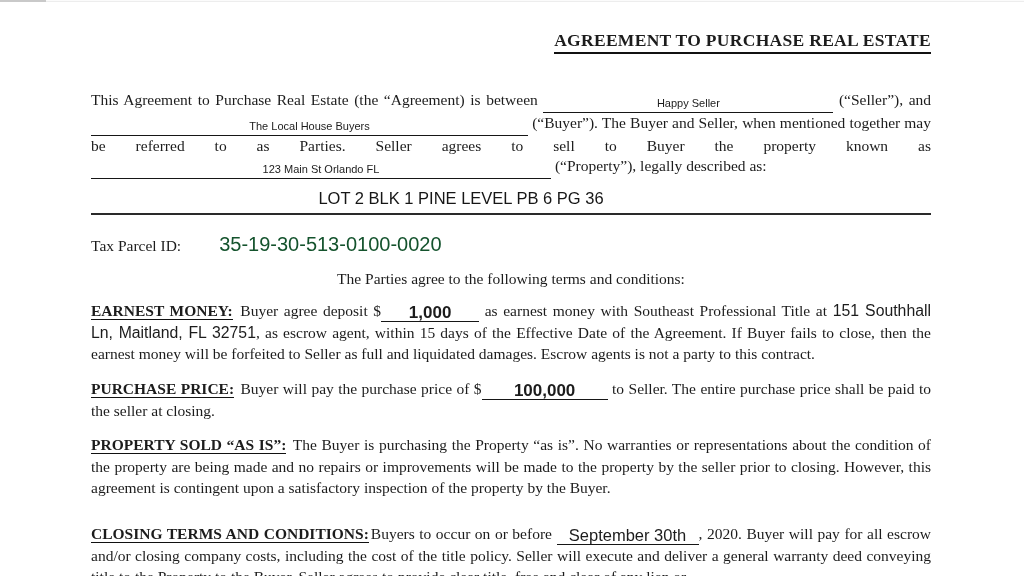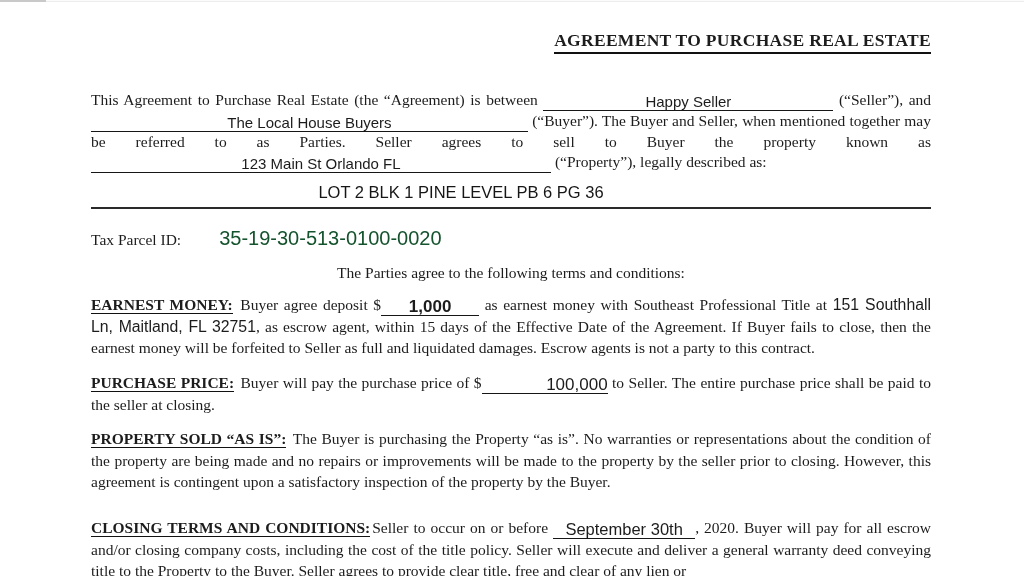--- a/index.html
+++ b/index.html
@@ -43,30 +43,30 @@
     font-weight: bold;
     border-bottom: 1.9px solid #111;
     margin-right: 2px;
   }
   
   .blank {
     display: inline-block;
     border-bottom: 1.5px solid #161616;
     text-align: center;
     font-family: "Liberation Sans", sans-serif;
-    font-size: 15px;
+    font-size: 11px;
     line-height: 17px;
     vertical-align: -2px;
     white-space: nowrap;
   }
   .w-seller   { width: 290px; }
   .w-buyer    { width: 437px; }
   .w-property { width: 460px; text-align: center; }
   .w-earnest  { width: 98px;  font-weight: bold; font-size: 17px; }
-  .w-price    { width: 126px; font-weight: normal; font-size: 17px; text-align: right; }
+  .w-price    { width: 126px; font-weight: bold; font-size: 17px; }
   .w-date     { width: 142px; font-size: 16.5px; }
   .fillin-inline {
     font-family: "Liberation Sans", sans-serif;
     font-size: 15.8px;
   }
   
   .legal-line {
     border-bottom: 2px solid #2a2a2a;
     text-align: center;
     padding-bottom: 5px;
@@ -139,17 +139,17 @@
     <span>Buyer will pay the purchase price of $</span><span class="blank w-price">100,000</span>
     <span>to Seller.  The entire purchase price shall be paid to the seller at closing.</span>
   </p>
 
   <p class="para section mb-sec2">
     <span class="sec-head">PROPERTY SOLD “AS IS”:</span>
     <span>The Buyer is purchasing the Property “as is”.  No warranties or representations about the condition of the property are being made and no repairs or improvements will be made to the property by the seller prior to closing.  However, this agreement is contingent upon a satisfactory inspection of the property by the Buyer.</span>
   </p>
 
   <p class="para section">
-    <span class="sec-head">CLOSING TERMS AND CONDITIONS:</span><span>Seller to occur on or before</span>
+    <span class="sec-head">CLOSING TERMS AND CONDITIONS:</span><span>Buyers to occur on or before</span>
     <span class="blank w-date">September 30th</span><span>, 2020.   Buyer will pay for all escrow and/or closing company costs, including the cost of the title policy.  Seller will execute and deliver a general warranty deed conveying title to the Property to the Buyer.  Seller agrees to provide clear title, free and clear of any lien or</span>
   </p>
 
 </div>
 
 </body></html>

